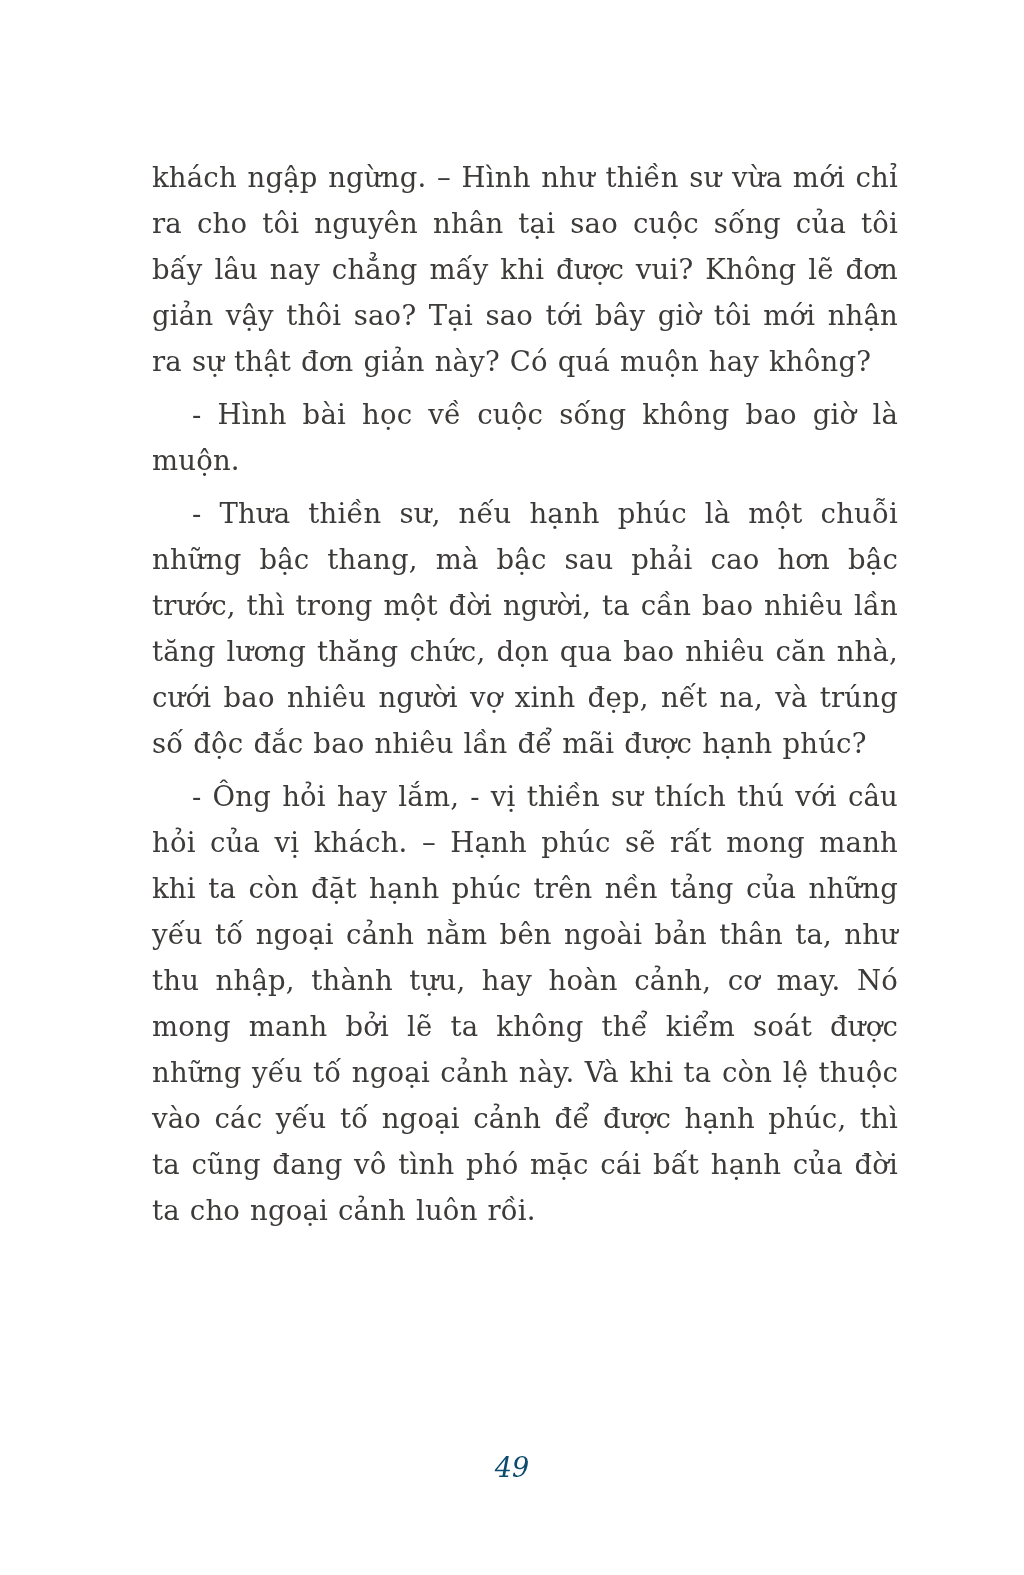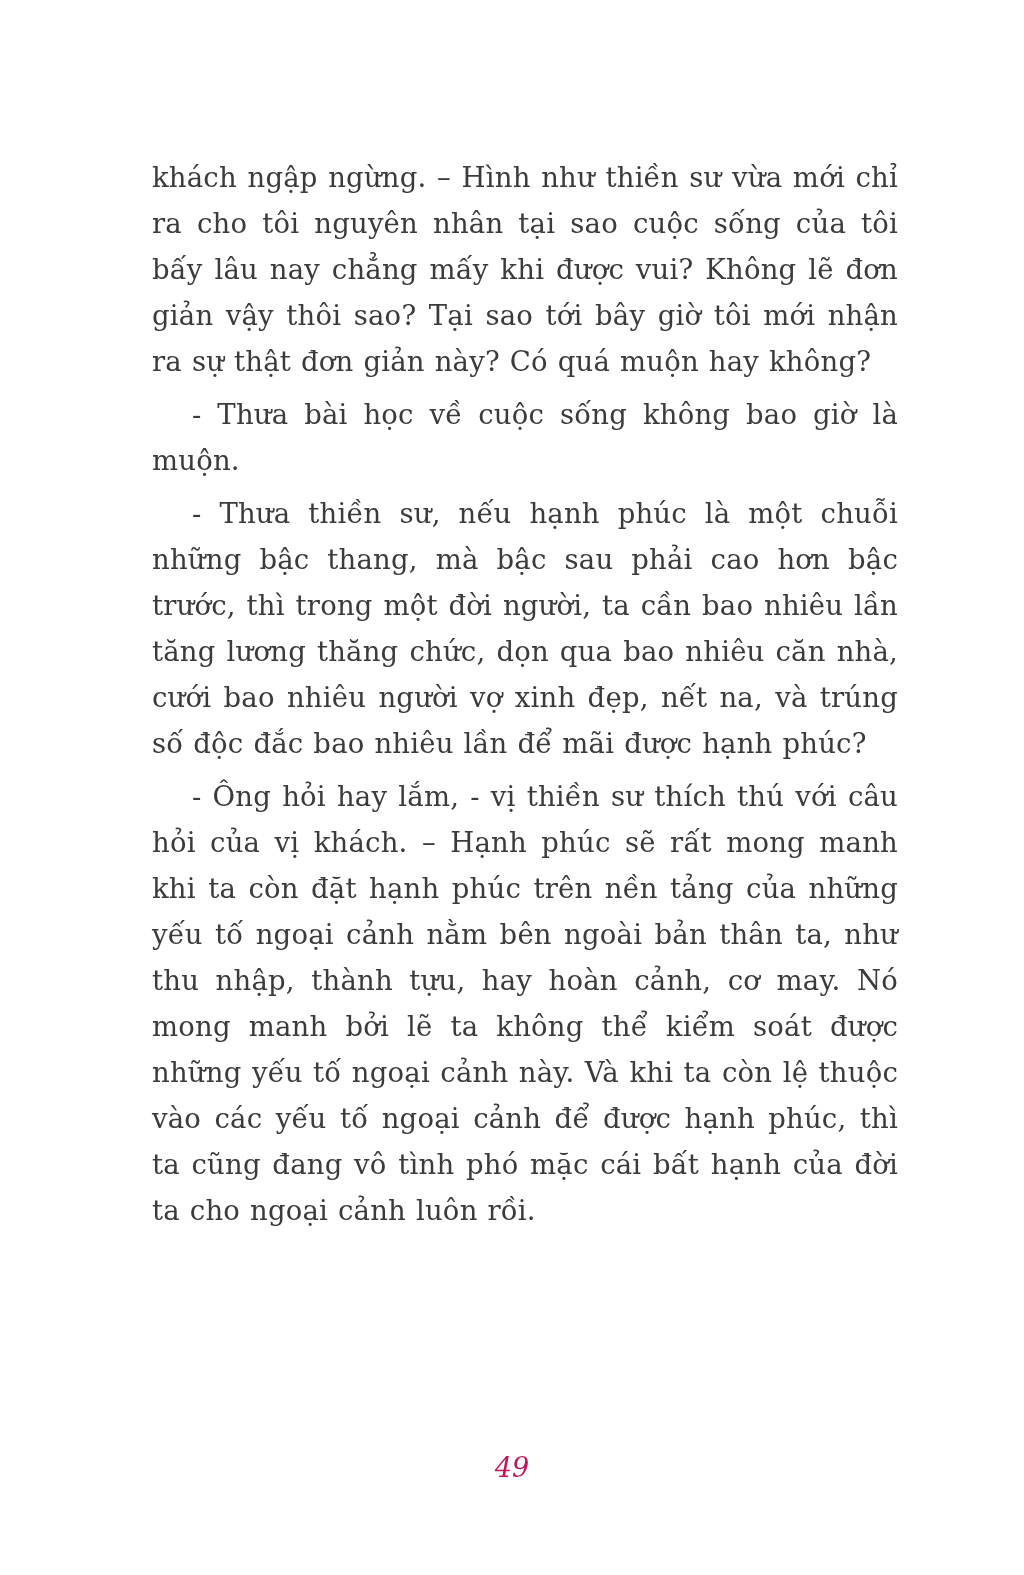--- a/index.html
+++ b/index.html
@@ -36,27 +36,27 @@
     text-indent: 40px;
   }
   .page-number {
     position: absolute;
     left: 0;
     right: 0;
     bottom: 92px;
     text-align: center;
     font-size: 27px;
     font-style: italic;
-    color: #be185d;
+    color: #0c4a6e;
   }
 </style>
 </head>
 <body>
 
 <div class="book-page">
   <div class="text-block">
       <p class="para">khách ngập ngừng. – Hình như thiền sư vừa mới chỉ ra cho tôi nguyên nhân tại sao cuộc sống của tôi bấy lâu nay chẳng mấy khi được vui? Không lẽ đơn giản vậy thôi sao? Tại sao tới bây giờ tôi mới nhận ra sự thật đơn giản này? Có quá muộn hay không?</p>
-      <p class="para indent">- Thưa bài học về cuộc sống không bao giờ là muộn.</p>
+      <p class="para indent">- Hình bài học về cuộc sống không bao giờ là muộn.</p>
       <p class="para indent">- Thưa thiền sư, nếu hạnh phúc là một chuỗi những bậc thang, mà bậc sau phải cao hơn bậc trước, thì trong một đời người, ta cần bao nhiêu lần tăng lương thăng chức, dọn qua bao nhiêu căn nhà, cưới bao nhiêu người vợ xinh đẹp, nết na, và trúng số độc đắc bao nhiêu lần để mãi được hạnh phúc?</p>
       <p class="para indent">- Ông hỏi hay lắm, - vị thiền sư thích thú với câu hỏi của vị khách. – Hạnh phúc sẽ rất mong manh khi ta còn đặt hạnh phúc trên nền tảng của những yếu tố ngoại cảnh nằm bên ngoài bản thân ta, như thu nhập, thành tựu, hay hoàn cảnh, cơ may. Nó mong manh bởi lẽ ta không thể kiểm soát được những yếu tố ngoại cảnh này. Và khi ta còn lệ thuộc vào các yếu tố ngoại cảnh để được hạnh phúc, thì ta cũng đang vô tình phó mặc cái bất hạnh của đời ta cho ngoại cảnh luôn rồi.</p>
     </div>
   <div class="page-number">49</div>
 </div>
 
 </body></html>

